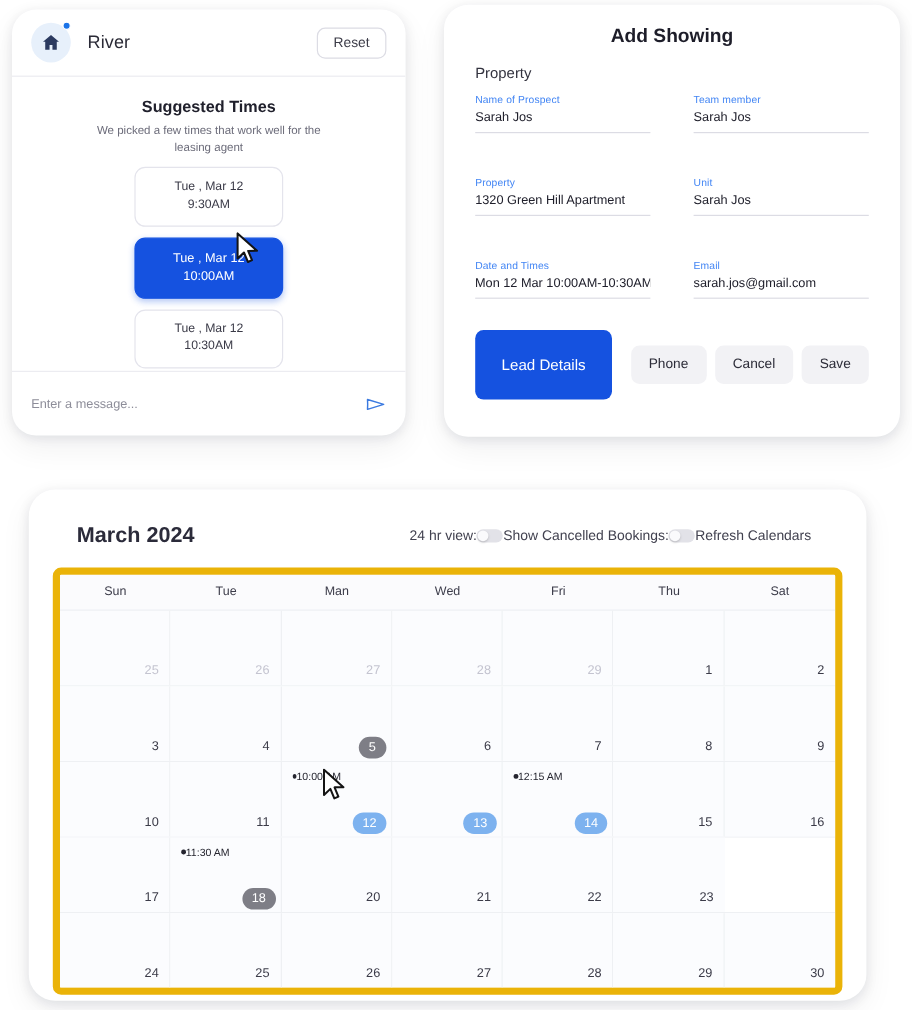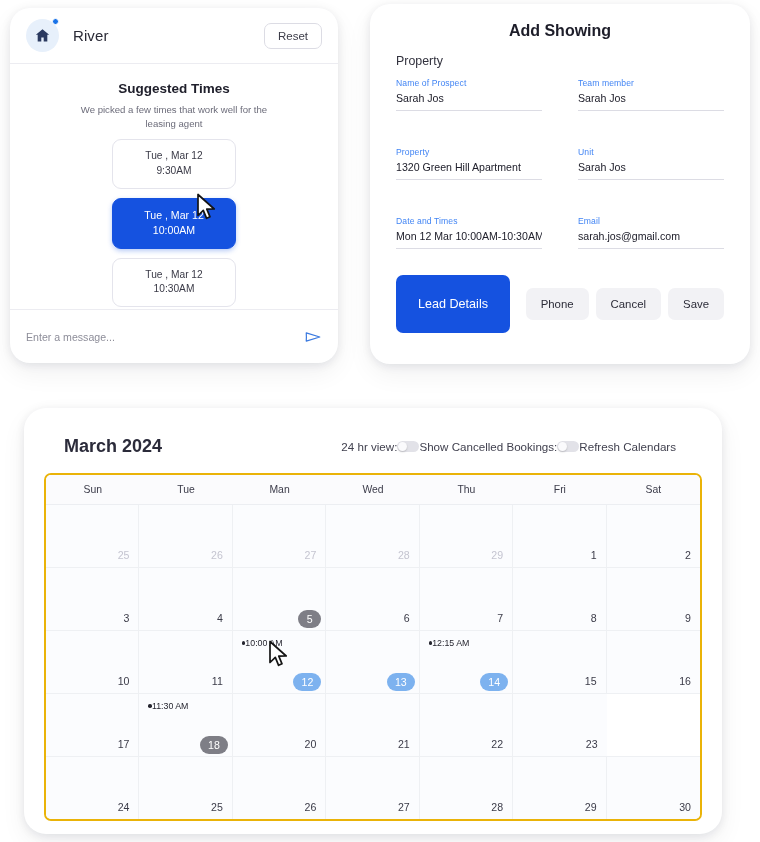--- a/index.html
+++ b/index.html
@@ -265,21 +265,21 @@
   }
   .toggle .knob {
     position: absolute; left: 1px; top: 1px;
     width: 9px; height: 9px;
     border-radius: 50%;
     background: #fafafc;
     box-shadow: 0 1px 2px rgba(0,0,0,.18);
   }
 
   .cal-grid {
-    border: 2px solid #eab308;
+    border: 6px solid #eab308;
     border-radius: 7px;
     overflow: hidden;
   }
   .cal-head-row {
     display: grid;
     grid-template-columns: repeat(7, 1fr);
     background: #fbfbfd;
     border-bottom: 1px solid #eceef2;
   }
   .cal-head-cell {
@@ -457,22 +457,22 @@
         <span class="ctl-label">Refresh Calendars</span>
       </div>
     </div>
 
     <div class="cal-grid">
       <div class="cal-head-row" id="cal-head">
           <div class="cal-head-cell">Sun</div>
           <div class="cal-head-cell">Tue</div>
           <div class="cal-head-cell">Man</div>
           <div class="cal-head-cell">Wed</div>
+          <div class="cal-head-cell">Fri</div>
           <div class="cal-head-cell">Thu</div>
-          <div class="cal-head-cell">Fri</div>
           <div class="cal-head-cell">Sat</div>
         </div>
       <div id="cal-body">
           <div class="cal-row">
             <div class="cal-cell">
               <div class="daynum muted">25</div>
             </div>
             <div class="cal-cell">
               <div class="daynum muted">26</div>
             </div>

